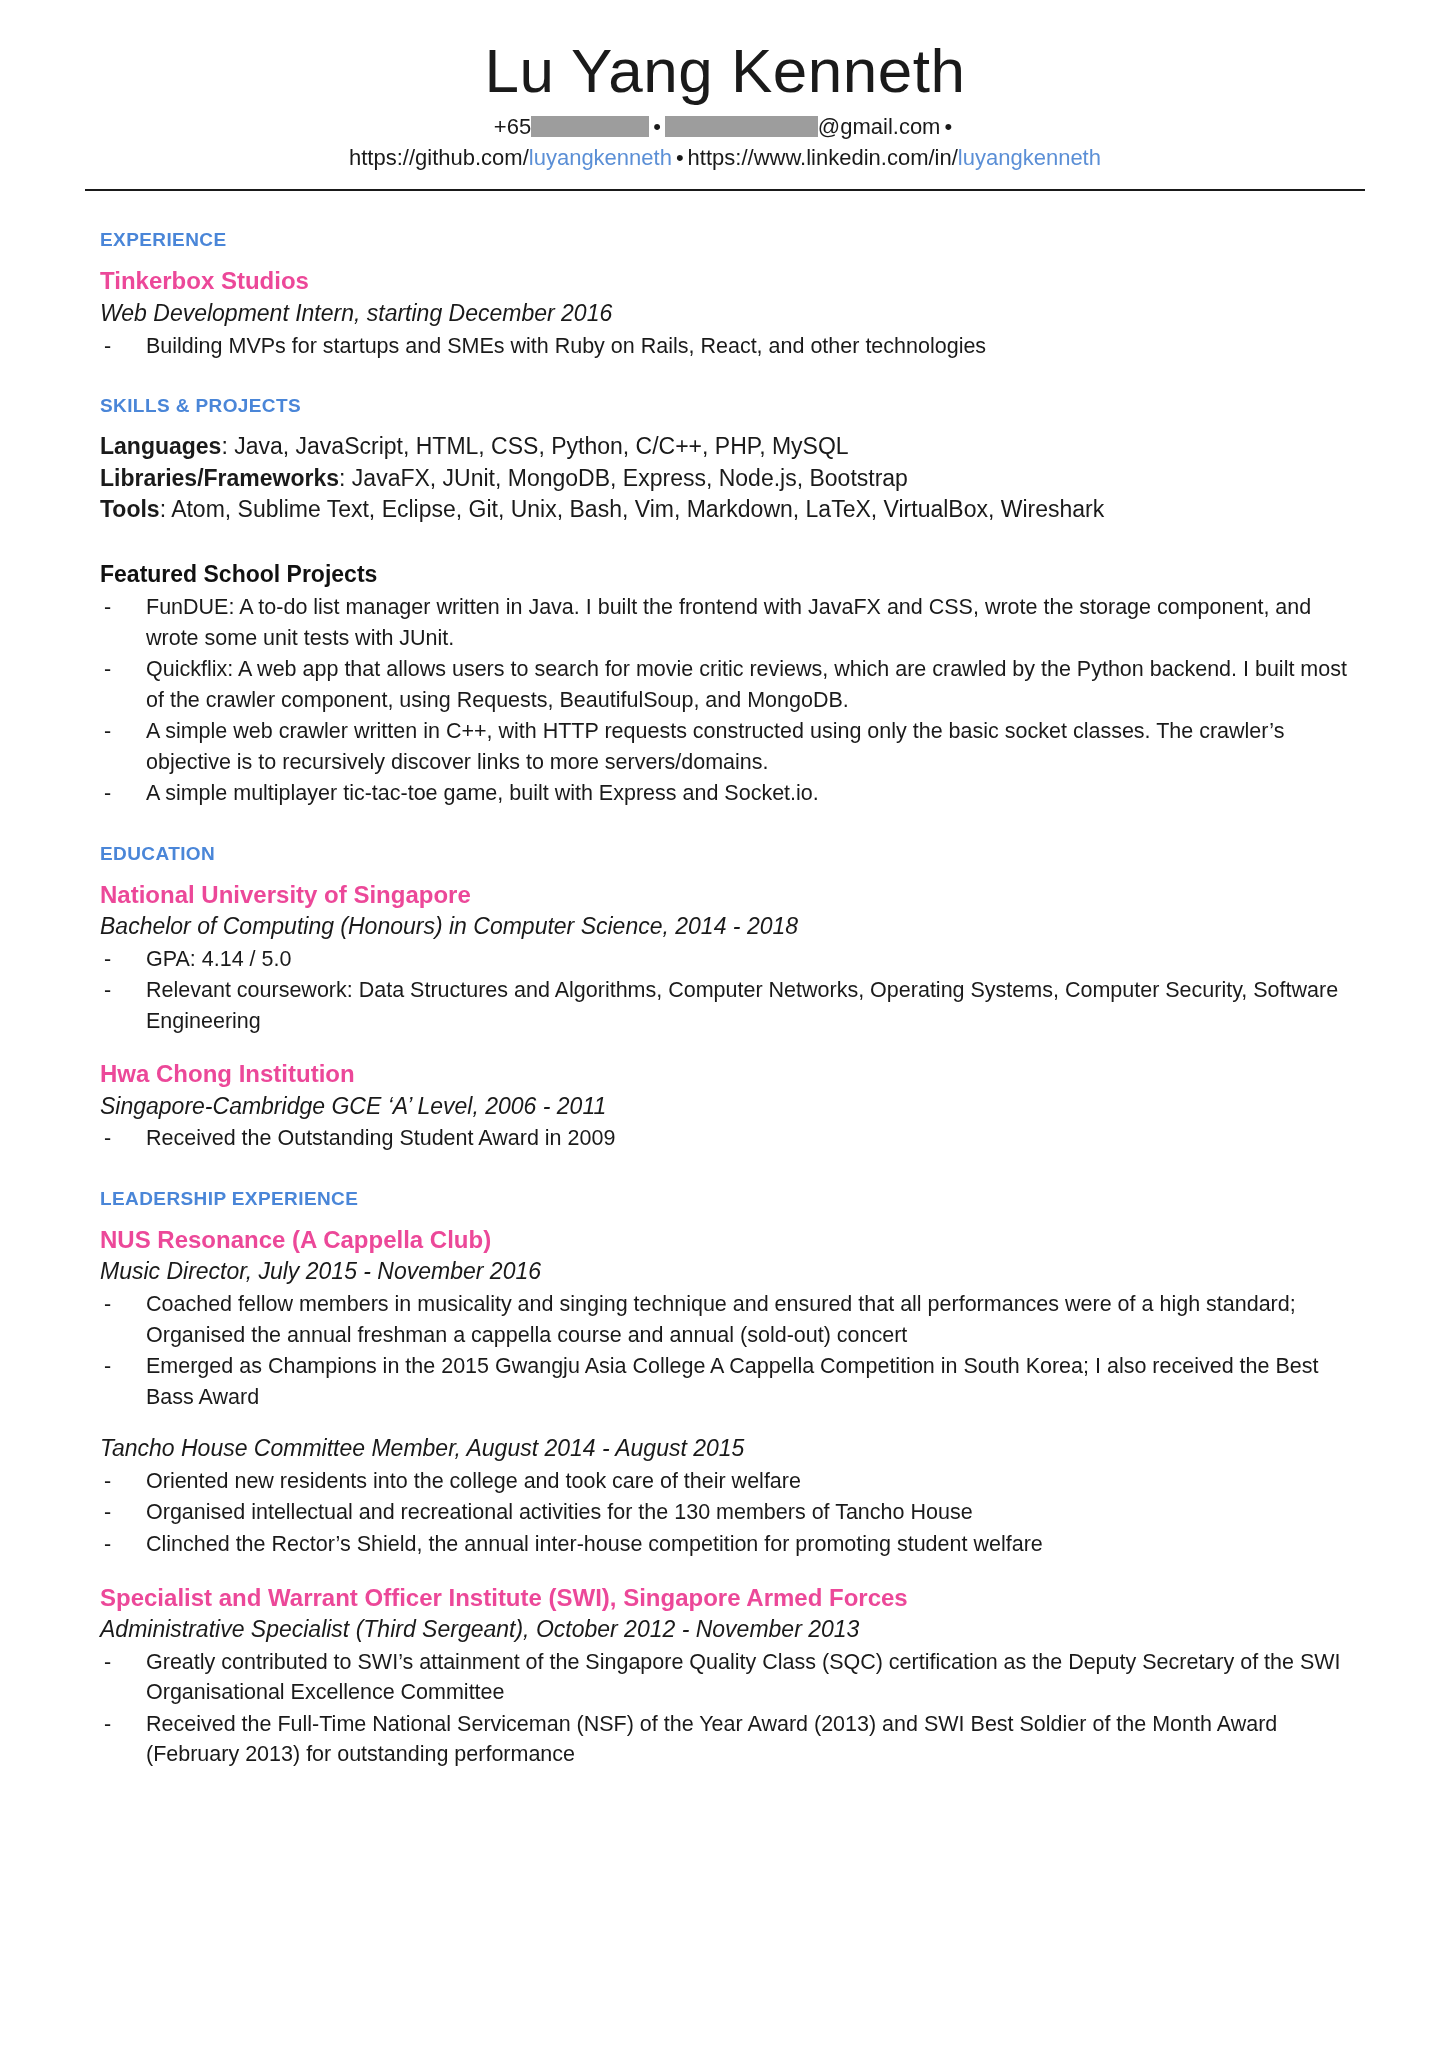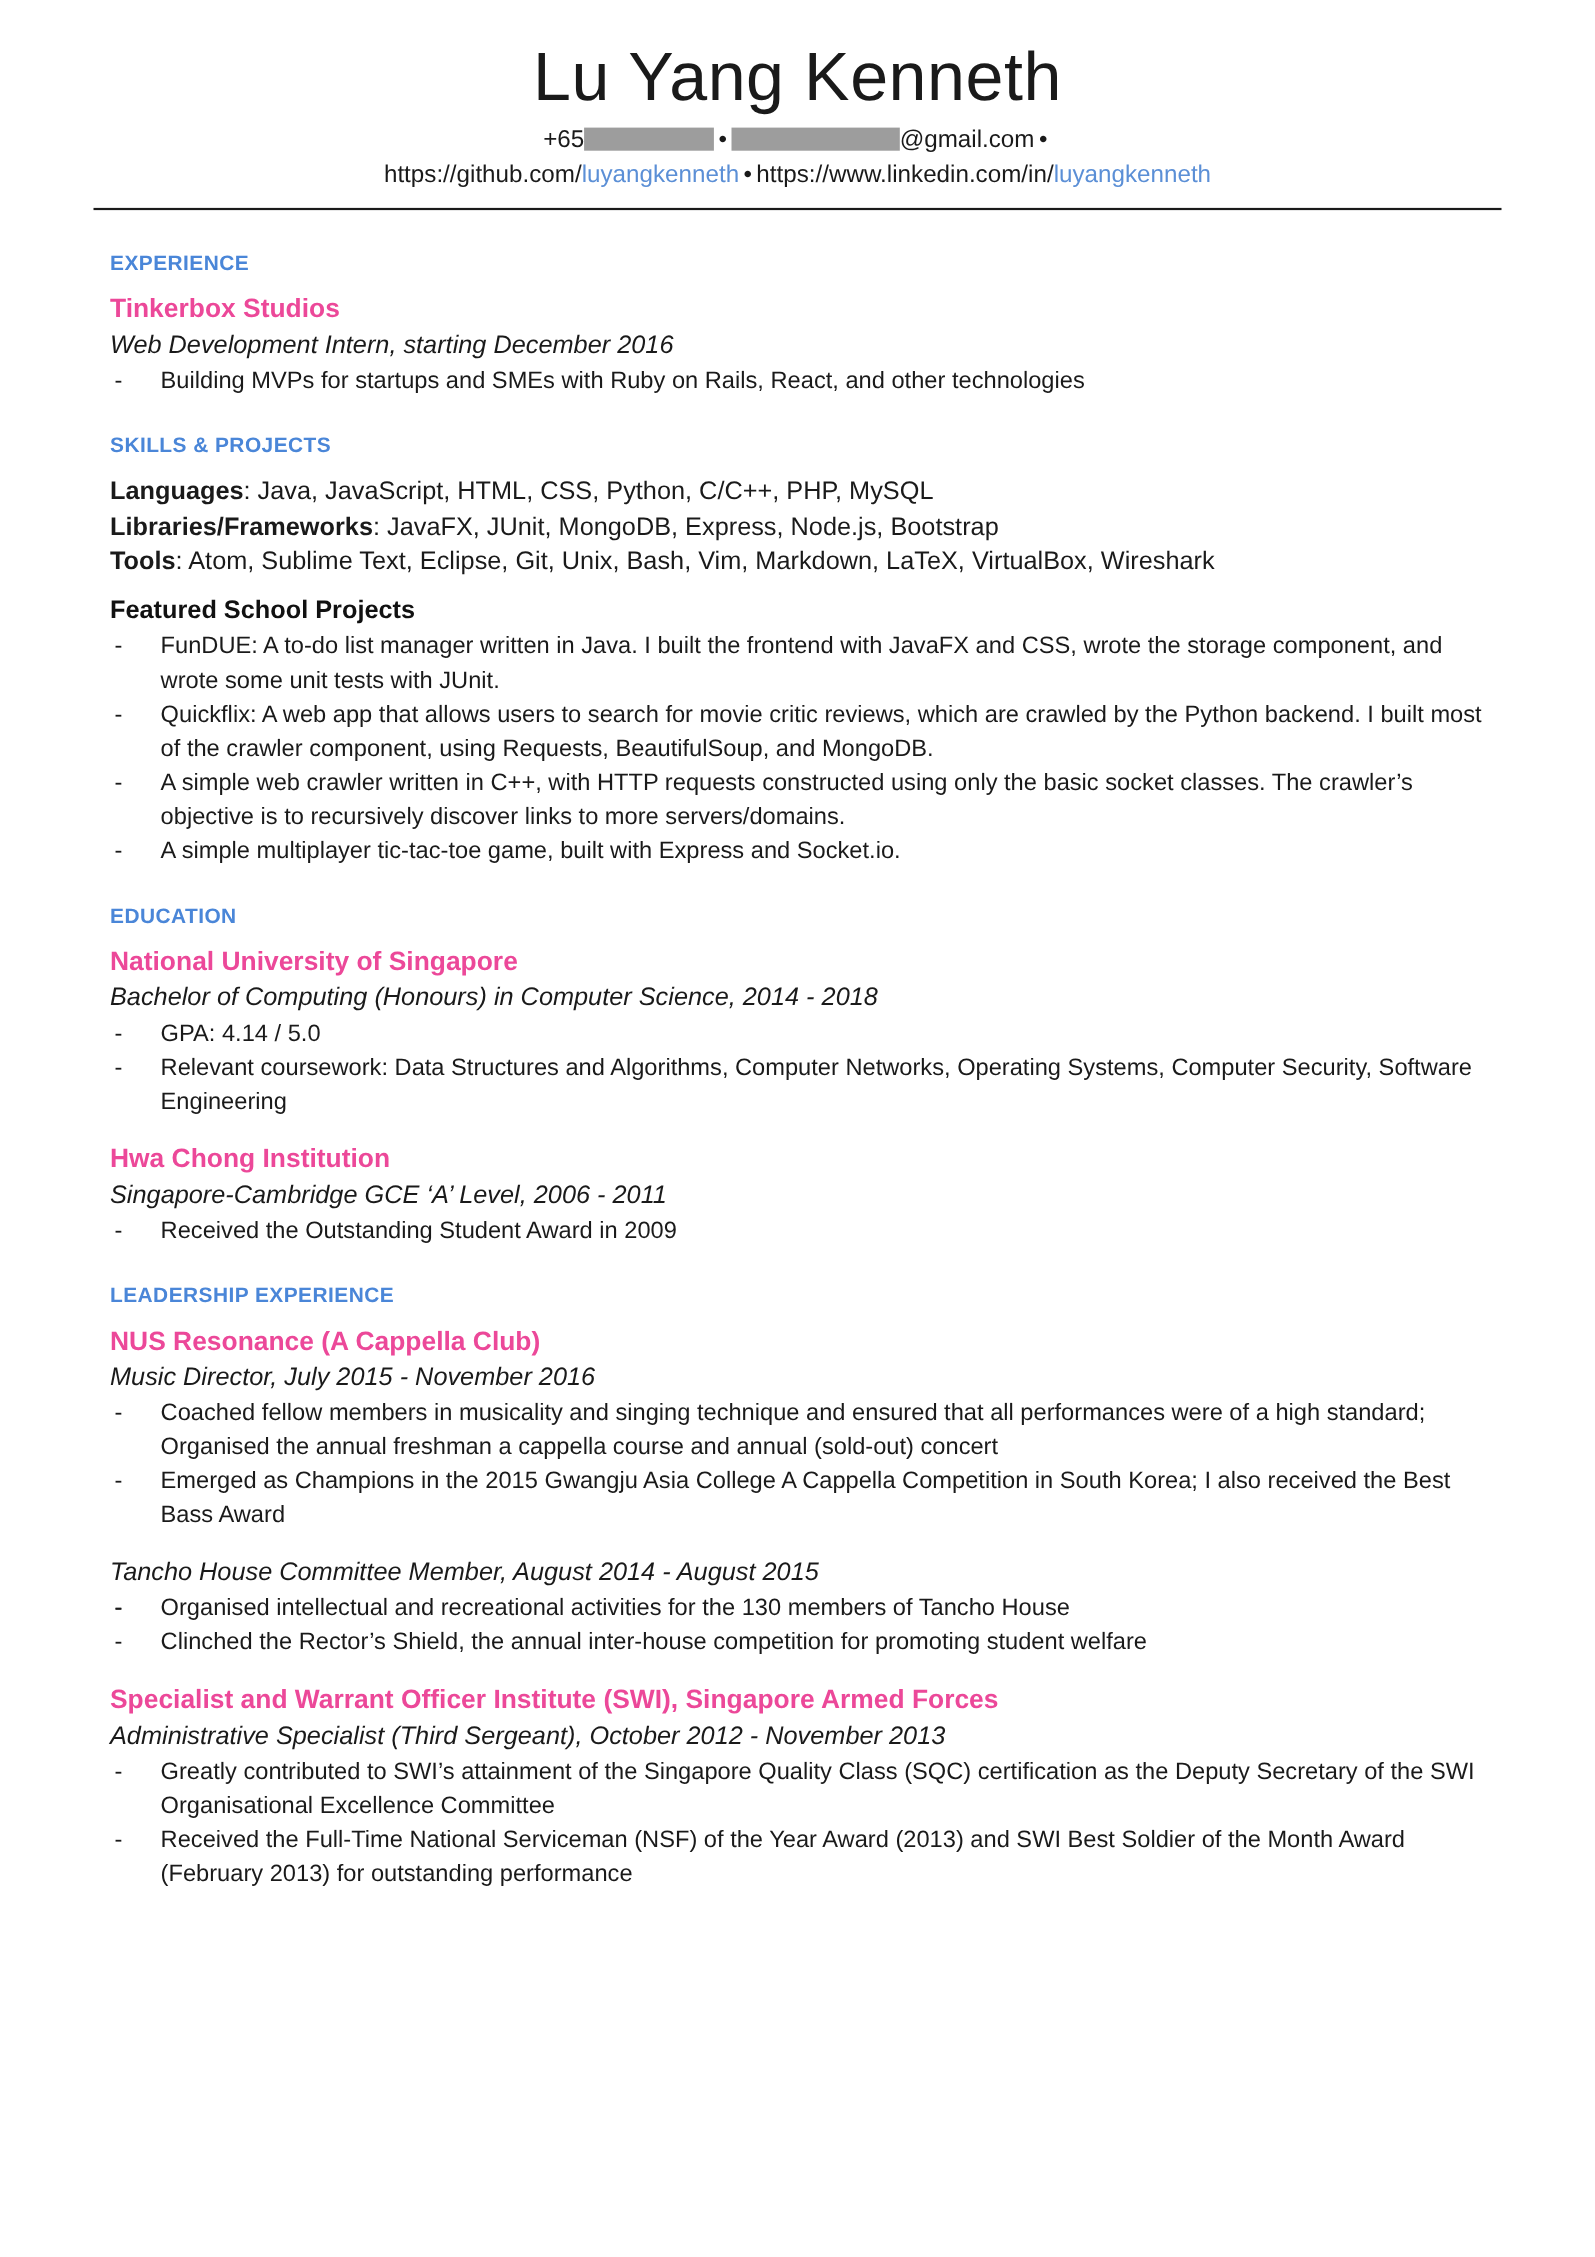--- a/index.html
+++ b/index.html
@@ -124,21 +124,21 @@
   .kv-line {
     font-size: 23px;
     line-height: 1.38;
     margin: 0;
     color: #1a1a1a;
   }
   .kv-line .kv-label {
     font-weight: 700;
   }
   .skills-block {
-    margin-bottom: 14px;
+    margin-bottom: 34px;
   }
   .subhead {
     font-weight: 700;
     font-size: 23px;
     line-height: 1.3;
     margin: 0 0 2px 0;
     color: #111111;
   }
 </style>
 </head>
@@ -223,21 +223,21 @@
         <div class="entry-subtitle">Music Director, July 2015 - November 2016</div>
         <ul class="bullets">
           <li><span class="dash">-</span><span>Coached fellow members in musicality and singing technique and ensured that all performances were of a high standard; Organised the annual freshman a cappella course and annual (sold-out) concert</span></li>
           <li><span class="dash">-</span><span>Emerged as Champions in the 2015 Gwangju Asia College A Cappella Competition in South Korea; I also received the Best Bass Award</span></li>
         </ul>
       </div>
 
       <div class="entry">
         <div class="entry-subtitle">Tancho House Committee Member, August 2014 - August 2015</div>
         <ul class="bullets">
-          <li><span class="dash">-</span></li>
+          <li><span class="dash">-</span><span>Oriented new residents into the college and took care of their welfare</span></li>
           <li><span class="dash">-</span><span>Organised intellectual and recreational activities for the 130 members of Tancho House</span></li>
           <li><span class="dash">-</span><span>Clinched the Rector’s Shield, the annual inter-house competition for promoting student welfare</span></li>
         </ul>
       </div>
 
       <div class="entry">
         <div class="entry-title">Specialist and Warrant Officer Institute (SWI), Singapore Armed Forces</div>
         <div class="entry-subtitle">Administrative Specialist (Third Sergeant), October 2012 - November 2013</div>
         <ul class="bullets">
           <li><span class="dash">-</span><span>Greatly contributed to SWI’s attainment of the Singapore Quality Class (SQC) certification as the Deputy Secretary of the SWI Organisational Excellence Committee</span></li>

